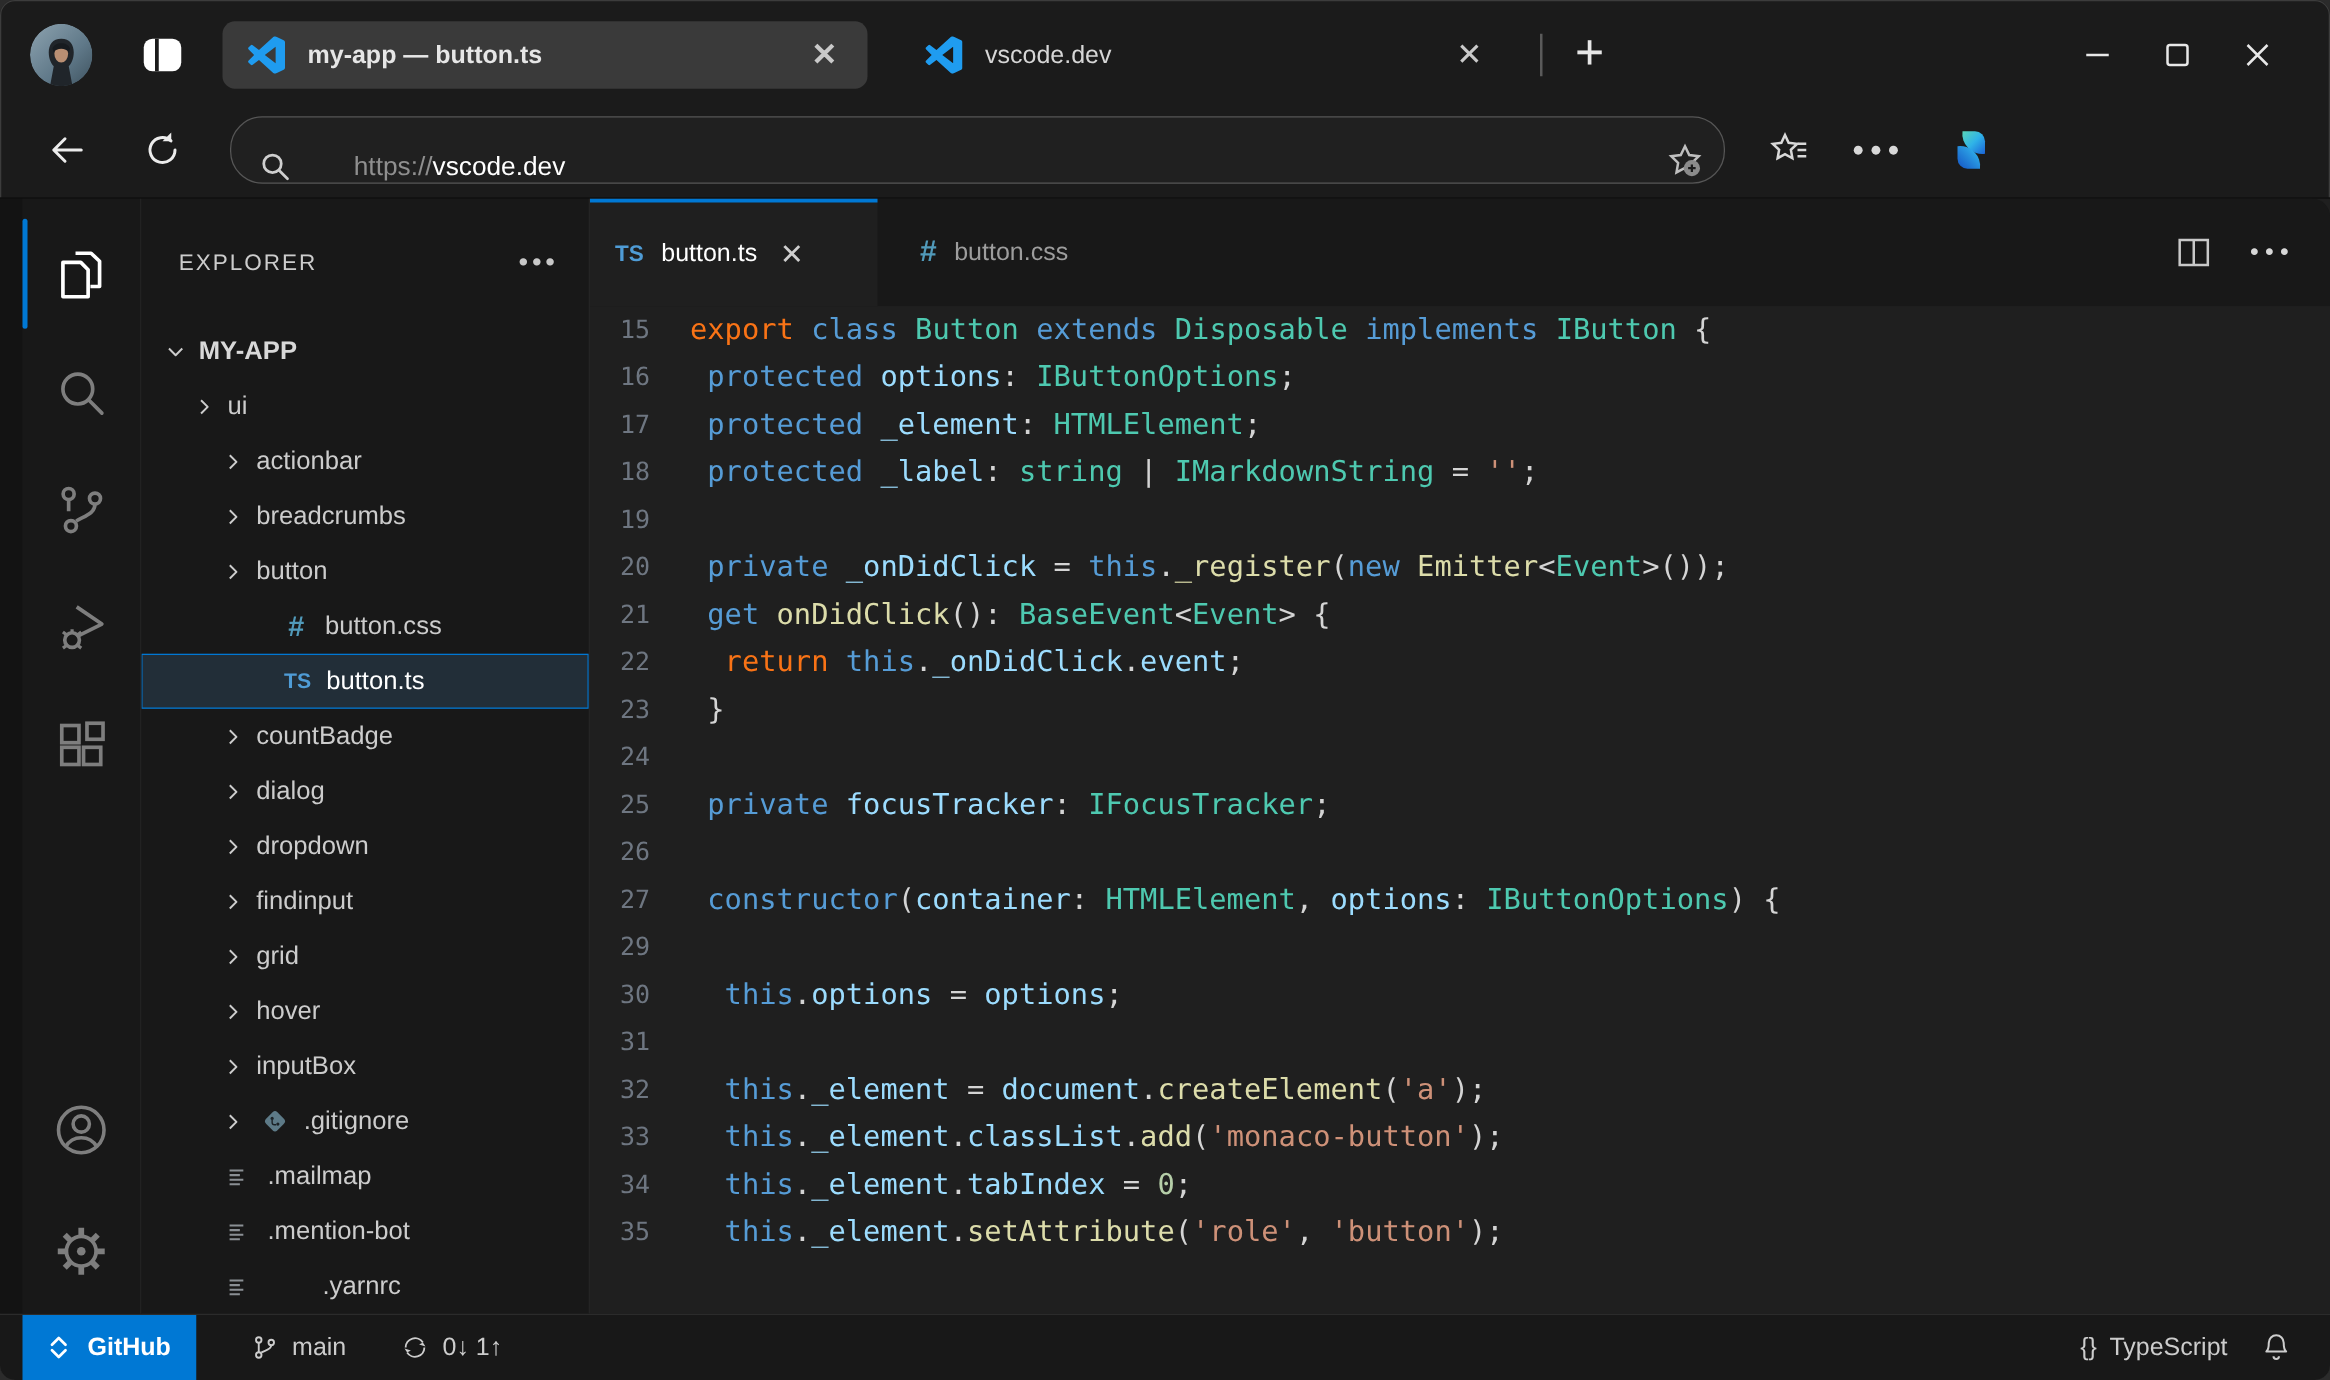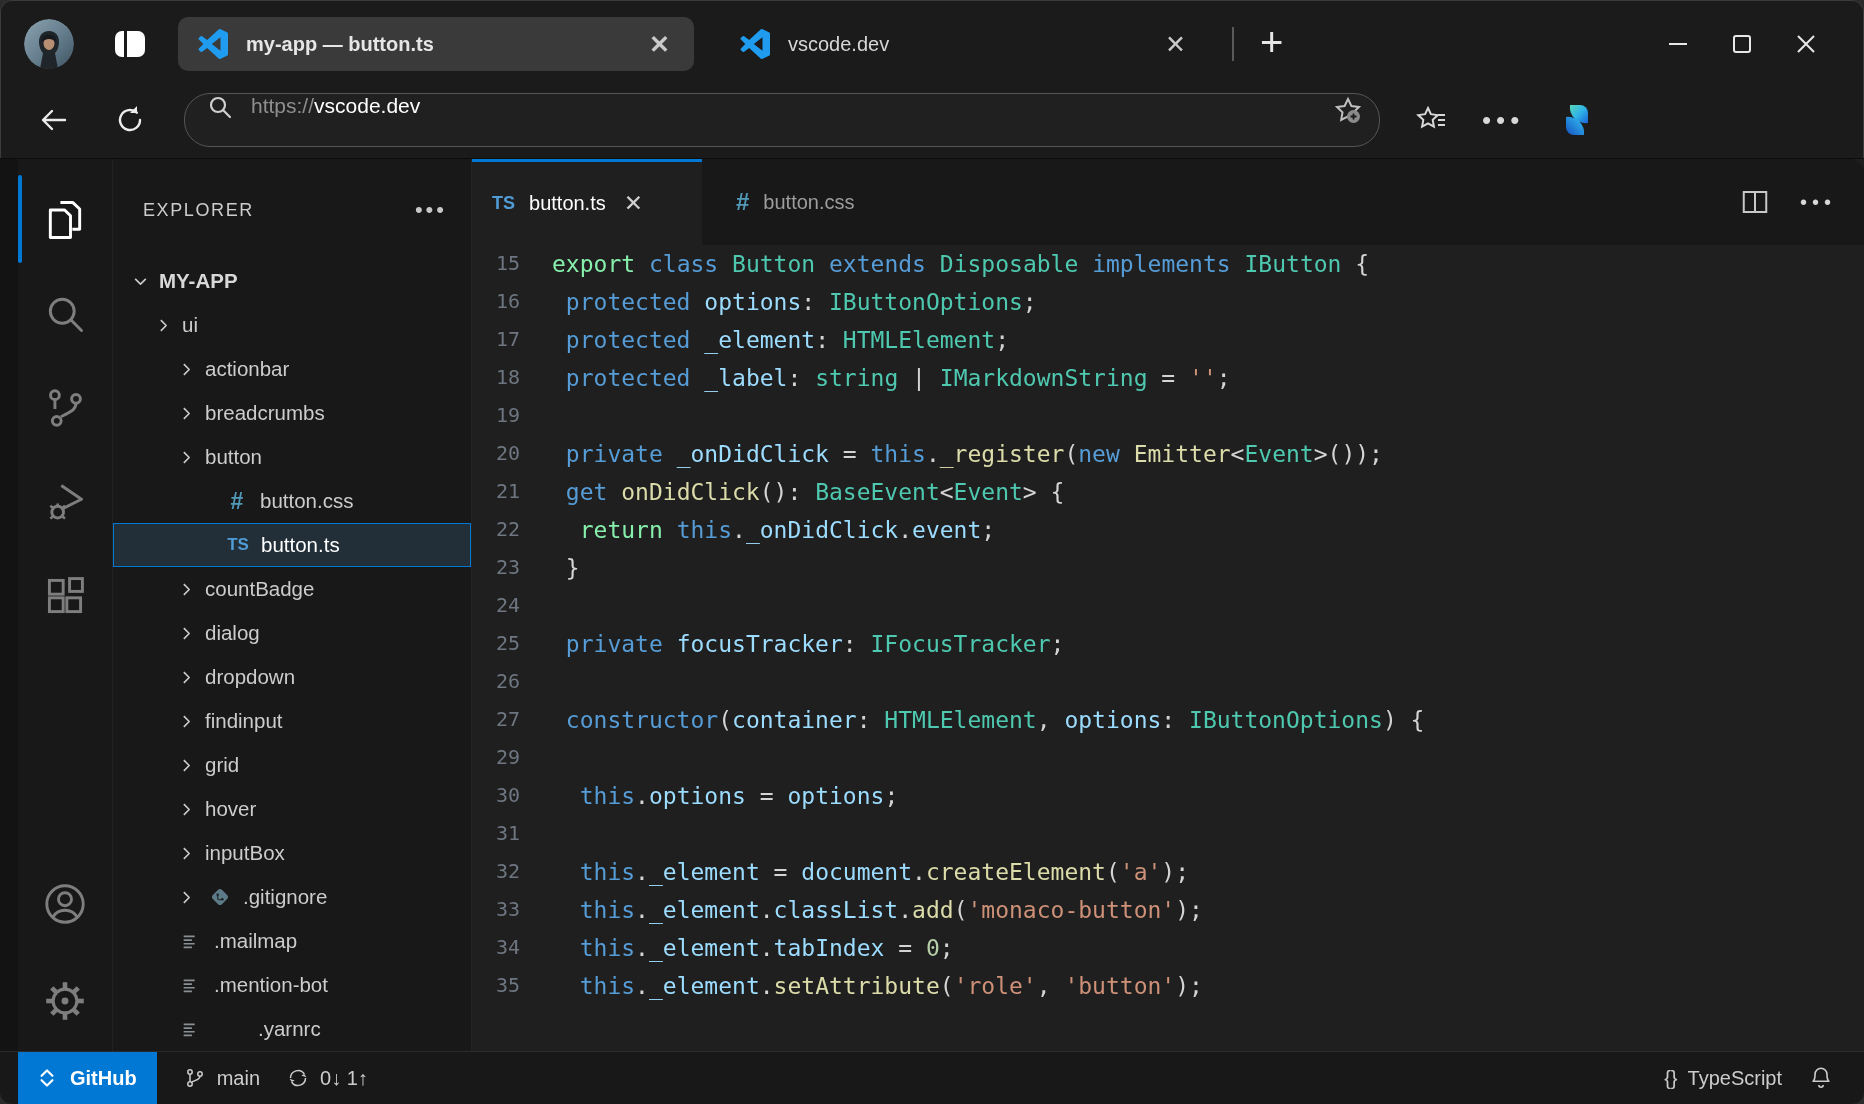--- a/index.html
+++ b/index.html
@@ -18,21 +18,21 @@
   .tabsep{width:2px;height:34px;background:#5a5a5a;margin:0 16px 0 22px;}
   .newtab{color:#e6e6e6;font-size:40px;font-weight:300;padding:0 10px;line-height:1;margin-top:-4px;}
   .winctl{margin-left:auto;display:flex;align-items:center;padding-right:26px;}
   .winbtn{width:64px;height:54px;display:flex;align-items:center;justify-content:center;color:#e8e8e8;}
   
   .toolbar{height:64px;display:flex;align-items:center;flex:0 0 auto;padding:0 24px 6px 24px;}
   .navbtn{width:48px;height:48px;display:flex;align-items:center;justify-content:center;color:#ececec;}
   .navbtn.back{margin-left:6px;}
   .navbtn.reload{margin-left:28px;}
   .addressbar{margin-left:30px;width:1158px;height:52px;background:#202020;border:1px solid #565656;
-              border-radius:26px;display:flex;align-items:flex-start;padding:0 14px 0 22px;}
+              border-radius:26px;display:flex;align-items:flex-end;padding:0 14px 0 22px;gap:32px;}
   .addressbar .search-ic{flex:0 0 auto;margin-right:18px;display:flex;}
   .urltext{font-size:21px;flex:1;white-space:nowrap;}
   .urlscheme{color:#8f8f8f;} .urlhost{color:#ffffff;}
   .pillicon{flex:0 0 auto;display:flex;margin-left:12px;}
   .tb-ic{margin-left:34px;display:flex;align-items:center;justify-content:center;}
   .dots3{color:#d8d8d8;font-size:26px;letter-spacing:5px;margin-left:34px;}
   
   .page{flex:1;display:flex;background:#181818;border-top:1px solid #0d0d0d;min-height:0;}
   .framestrip{width:18px;background:#131313;flex:0 0 auto;}
   .activitybar{width:94px;background:#181818;flex:0 0 auto;position:relative;display:flex;
@@ -62,25 +62,25 @@
   .eticon.ts{color:#4f9cd6;font-size:18px;}
   .eticon.css{color:#519aba;font-size:24px;}
   .etclose{margin-left:18px;color:#cfcfcf;font-size:23px;}
   .tabbar-actions{margin-left:auto;display:flex;align-items:center;padding-right:28px;color:#c8c8c8;}
   .splitic{margin-right:30px;display:flex;}
   .codearea{flex:1;display:flex;flex-direction:column;padding-top:6px;overflow:hidden;background:#1f1f1f;}
   .crow{height:38px;display:flex;align-items:flex-start;flex:0 0 auto;}
   .ln{width:48px;text-align:right;color:#6e7681;font-size:20px;flex:0 0 auto;
       font-family:"DejaVu Sans Mono",monospace;}
   .ctext{margin-left:32px;font-family:"DejaVu Sans Mono",monospace;font-size:23px;white-space:pre;}
-  .tk-p{color:#86efac}.tk-b{color:#569CD6}.tk-t{color:#4EC9B0}.tk-f{color:#DCDCAA}
+  .tk-p{color:#f97316}.tk-b{color:#569CD6}.tk-t{color:#4EC9B0}.tk-f{color:#DCDCAA}
   .tk-v{color:#9CDCFE}.tk-s{color:#CE9178}.tk-n{color:#B5CEA8}.tk-w{color:#D4D4D4}
   
   .statusbar{height:52px;background:#181818;border-top:1px solid #2b2b2b;display:flex;align-items:stretch;
-             flex:0 0 auto;color:#cccccc;font-size:20px;}
+             flex:0 0 auto;color:#cccccc;font-size:20px;gap:17px;}
   .sb-remote{background:#0078d4;color:#ffffff;display:flex;align-items:center;padding:0 20px 0 16px;
              margin-left:18px;font-weight:600;}
   .sb-item{display:flex;align-items:center;margin-left:26px;gap:10px;}
   .sb-right{margin-left:auto;display:flex;align-items:center;gap:26px;padding-right:30px;}
   .braces{font-size:20px;color:#cccccc;}
   svg{display:block;}
 </style>
 </head>
 <body>
 

